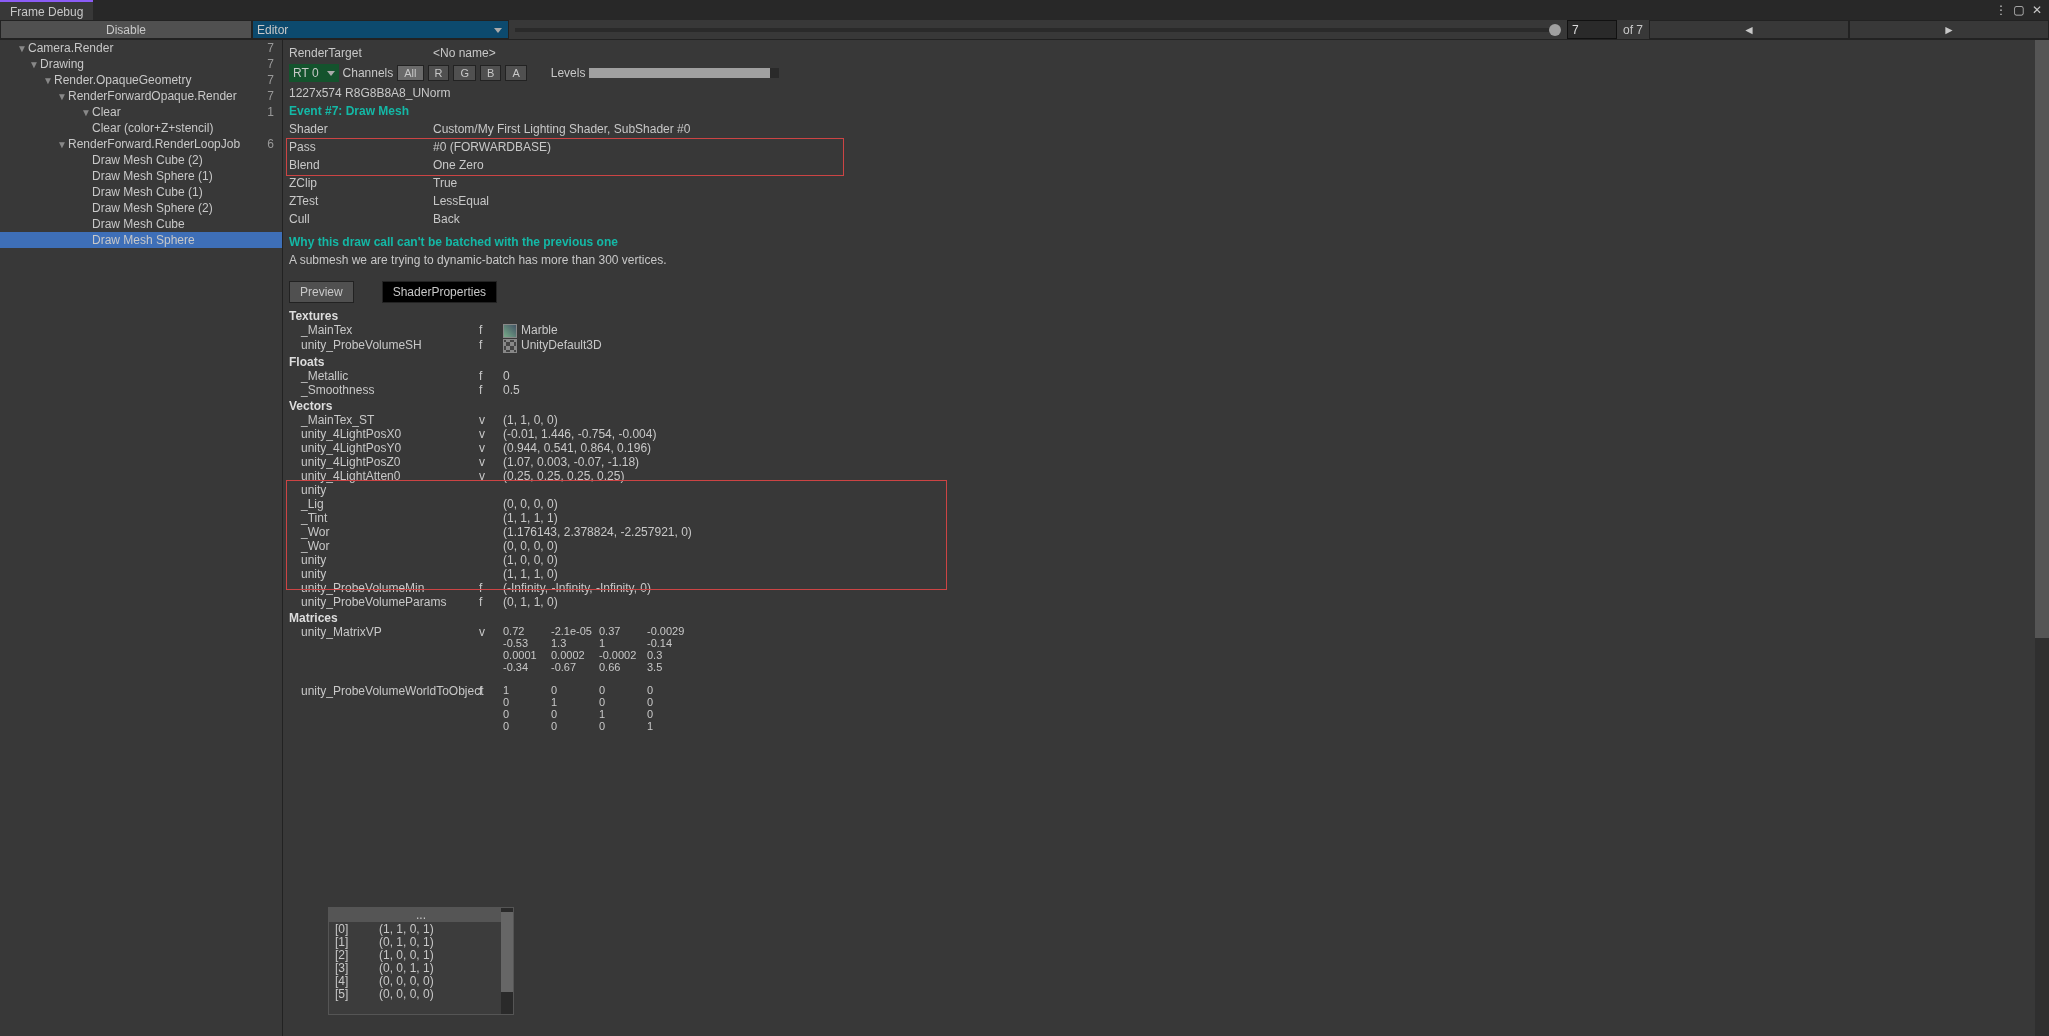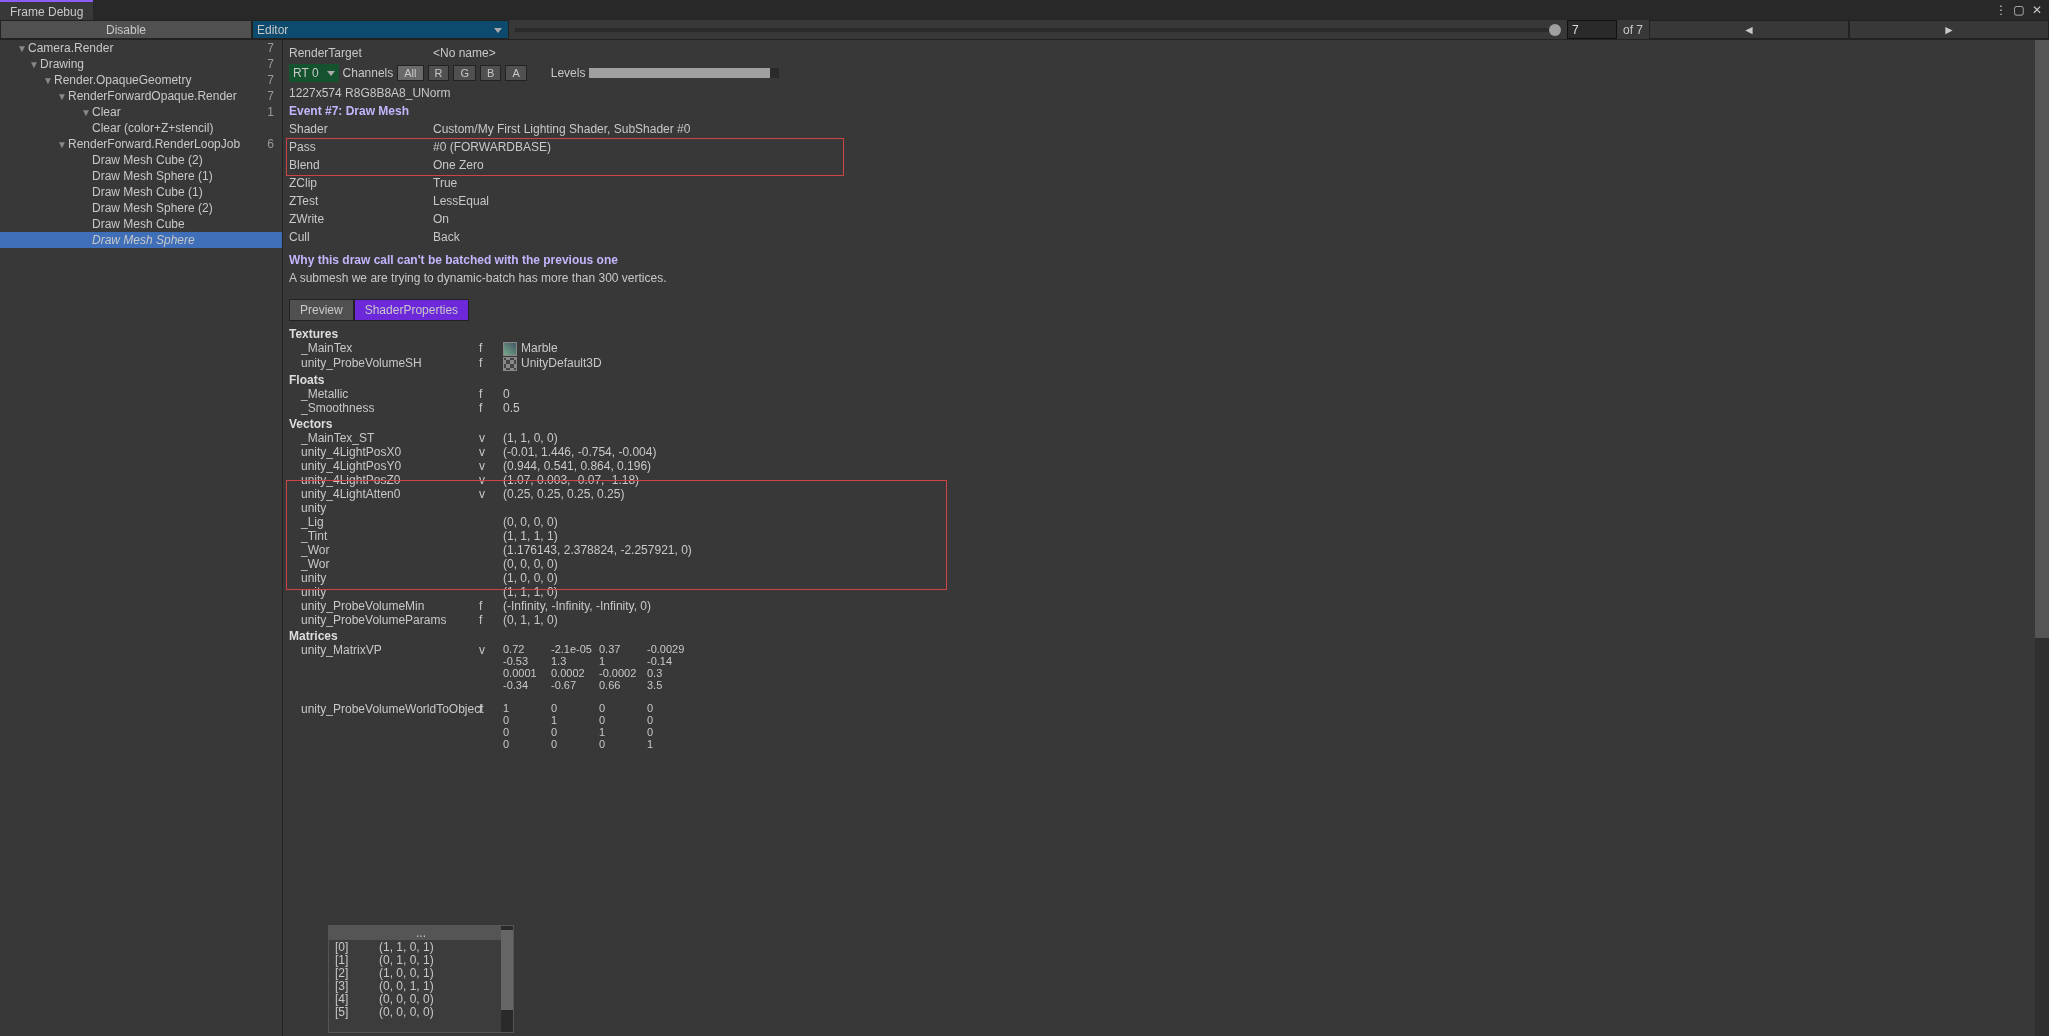--- a/index.html
+++ b/index.html
@@ -206,21 +206,21 @@
 .levels-fill {
   position: absolute;
   left: 0;
   top: 0;
   height: 100%;
   width: 95%;
   background: #a0a0a0;
 }
 .bold {
   font-weight: bold;
-  color: #c4b5fd;
+  color: #14b8a6;
 }
 .red-box {
   border: 1px solid #c44;
   position: absolute;
   pointer-events: none;
 }
 .red-box-1 {
   left: 3px;
   top: 98px;
   width: 558px;
@@ -236,21 +236,22 @@
   display: flex;
   margin-top: 12px;
   margin-bottom: 6px;
 }
 .tab-button {
   background: #505050;
   border: 1px solid #222;
   padding: 3px 10px;
 }
 .tab-button.active {
-  background: #6d28d9;
+  background: #000000;
+  margin-left: 28px;
 }
 .section-header {
   font-weight: bold;
   color: #ddd;
   margin-top: 2px;
 }
 .prop-row {
   display: flex;
   min-height: 14px;
   font-size: 11px;
@@ -426,21 +427,21 @@
           <span>Draw Mesh Cube (1)</span>
         </div>
         <div class="tree-row indent-5" style="padding-left: 80px;">
           <span class="arrow" style="visibility: hidden;">▼</span>
           <span>Draw Mesh Sphere (2)</span>
         </div>
         <div class="tree-row indent-5" style="padding-left: 80px;">
           <span class="arrow" style="visibility: hidden;">▼</span>
           <span>Draw Mesh Cube</span>
         </div>
-        <div class="tree-row indent-5 selected" style="padding-left: 80px; font-style: italic;">
+        <div class="tree-row indent-5 selected" style="padding-left: 80px;">
           <span class="arrow" style="visibility: hidden;">▼</span>
           <span>Draw Mesh Sphere</span>
         </div>
       </div>
 
     <div class="details-panel">
       <div class="row">
         <div class="label-col">RenderTarget</div>
         <div>&lt;No name&gt;</div>
       </div>
@@ -473,24 +474,20 @@
             <div class="label-col">Blend</div>
             <div>One Zero</div>
           </div>
           <div class="row">
             <div class="label-col">ZClip</div>
             <div>True</div>
           </div>
           <div class="row">
             <div class="label-col">ZTest</div>
             <div>LessEqual</div>
-          </div>
-          <div class="row">
-            <div class="label-col">ZWrite</div>
-            <div>On</div>
           </div>
           <div class="row">
             <div class="label-col">Cull</div>
             <div>Back</div>
           </div>
         </div>
 
       <div class="row bold" style="margin-top:5px">Why this draw call can't be batched with the previous one</div>
       <div class="row">A submesh we are trying to dynamic-batch has more than 300 vertices.</div>
 

